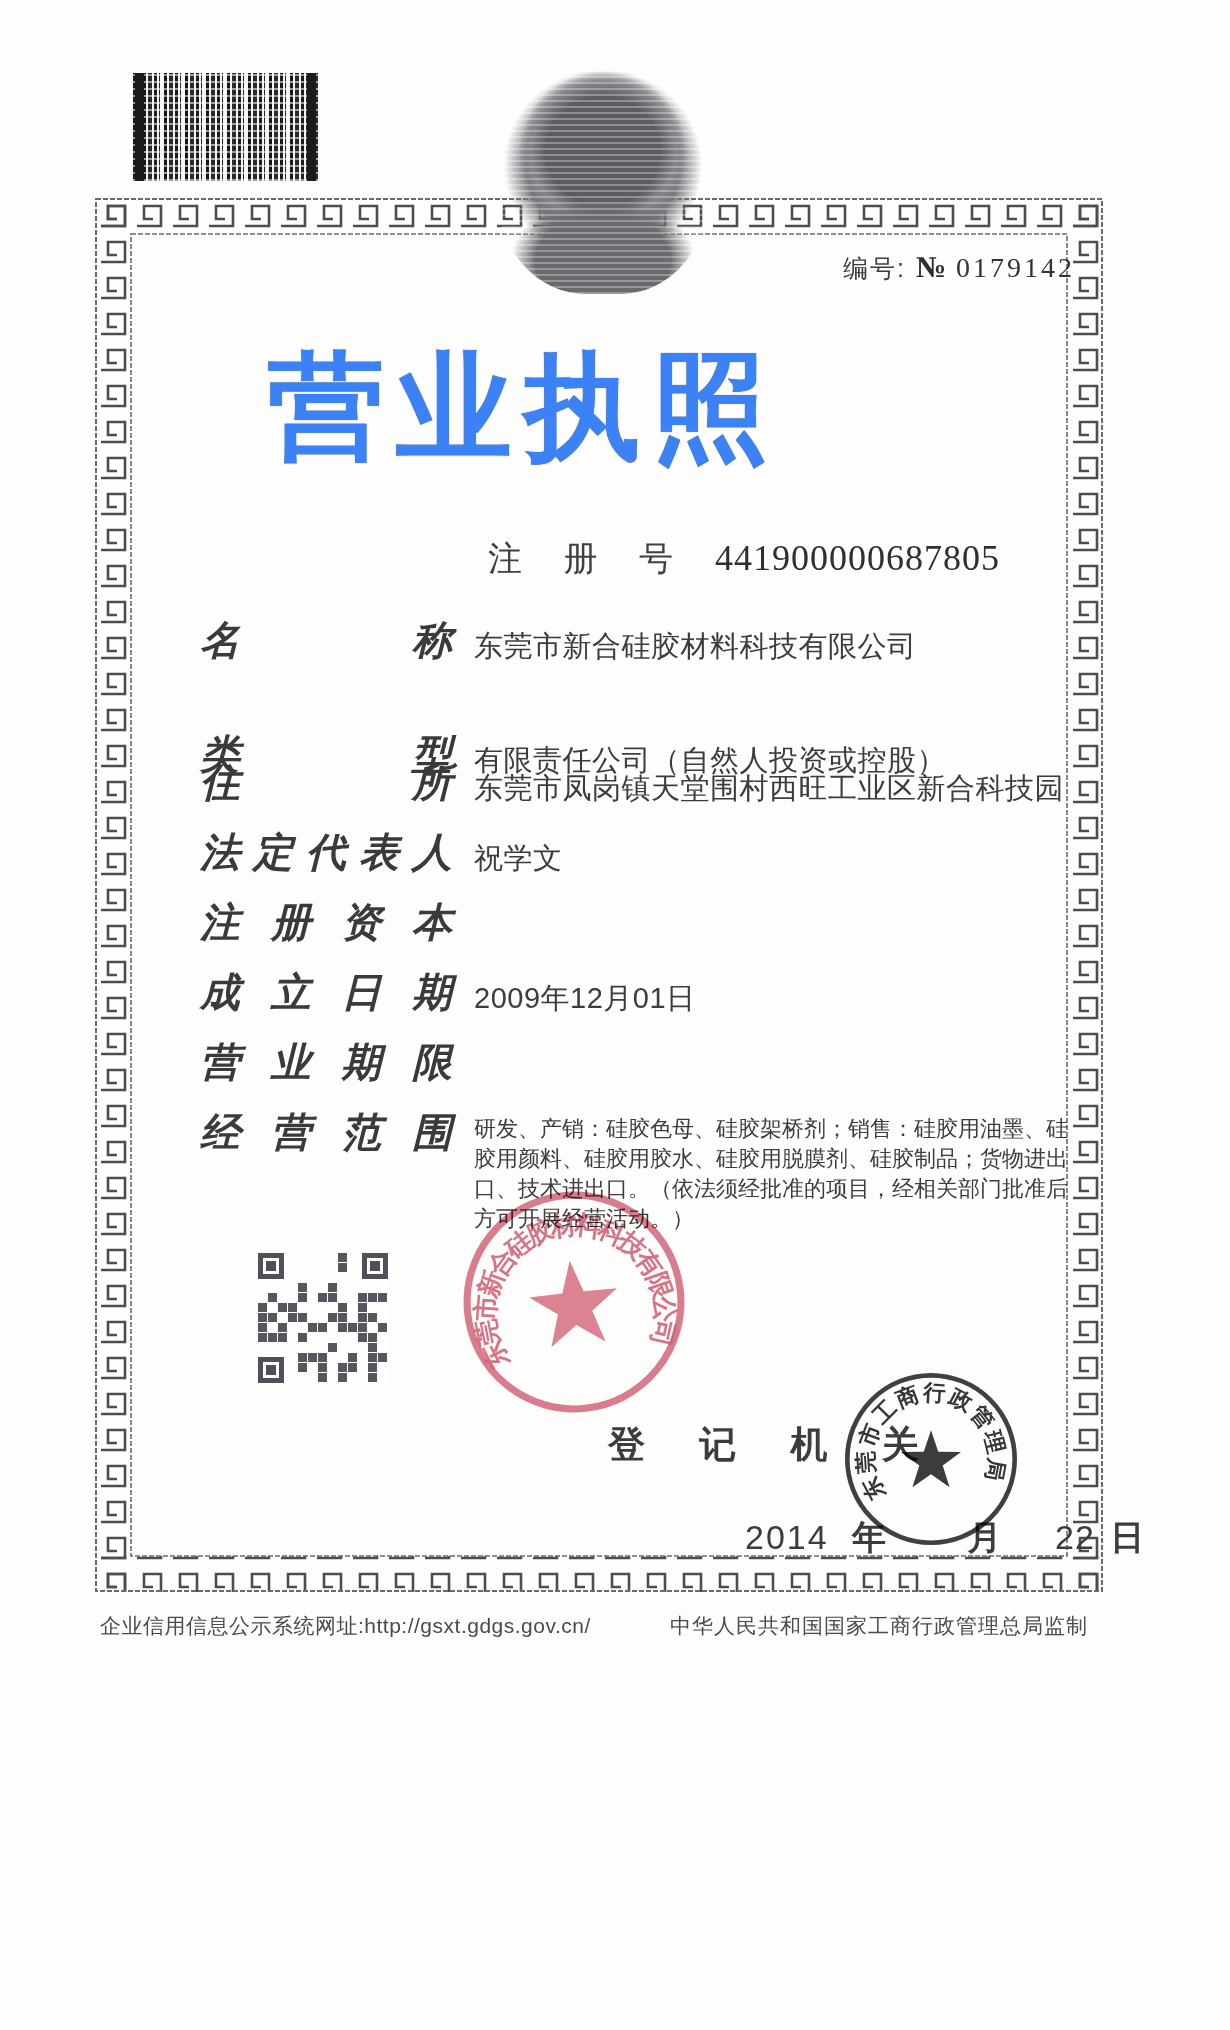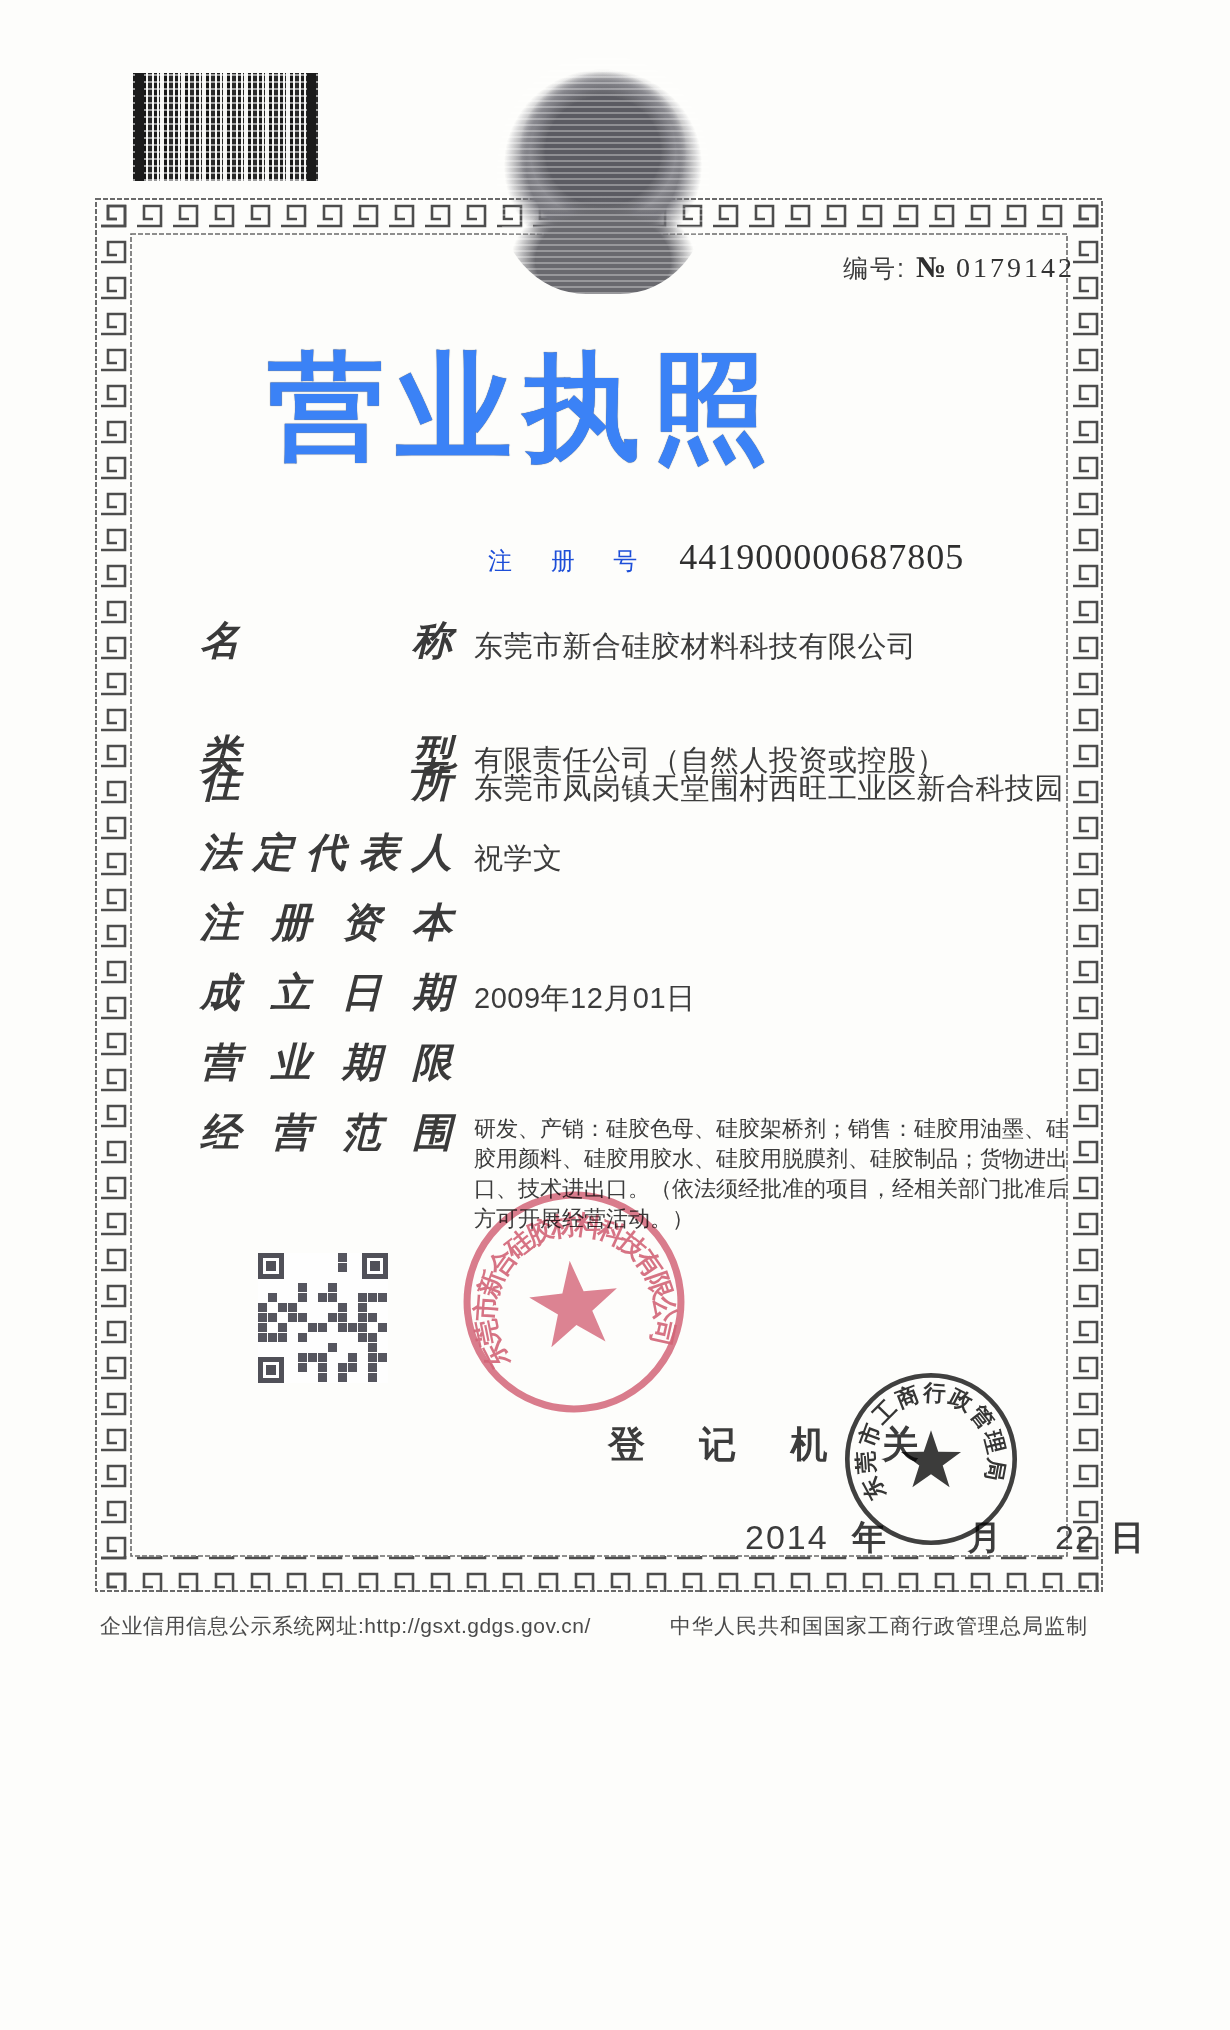--- a/index.html
+++ b/index.html
@@ -53,21 +53,21 @@
   .title{
     top:330px;left:268px;width:500px;
     font-size:116px;font-weight:900;color:#3b82f6;
     letter-spacing:12px;white-space:nowrap;
     text-shadow:0 0 1px #555;
     z-index:6;
   }
 
   
   .regno-line{top:536px;left:488px;display:flex;align-items:baseline;z-index:6;}
-  .regno-label{font-size:24px;letter-spacing:16px;color:#1d4ed8;font-weight:500;text-align:right;}
+  .regno-label{font-size:34px;letter-spacing:16px;color:#404040;font-weight:500;text-align:right;}
   .regno-value{font-family:"Liberation Serif",serif;font-size:36px;letter-spacing:1px;color:#2f2f2f;margin-left:26px;}
 
   
   .row{left:200px;width:888px;display:flex;z-index:6;}
   .row-label{
     width:252px;flex:0 0 252px;
     font-size:40px;font-weight:600;color:#3a3a3a;
     text-align:justify;text-align-last:justify;text-justify:inter-character;
     line-height:1.1;
     font-style:italic;

